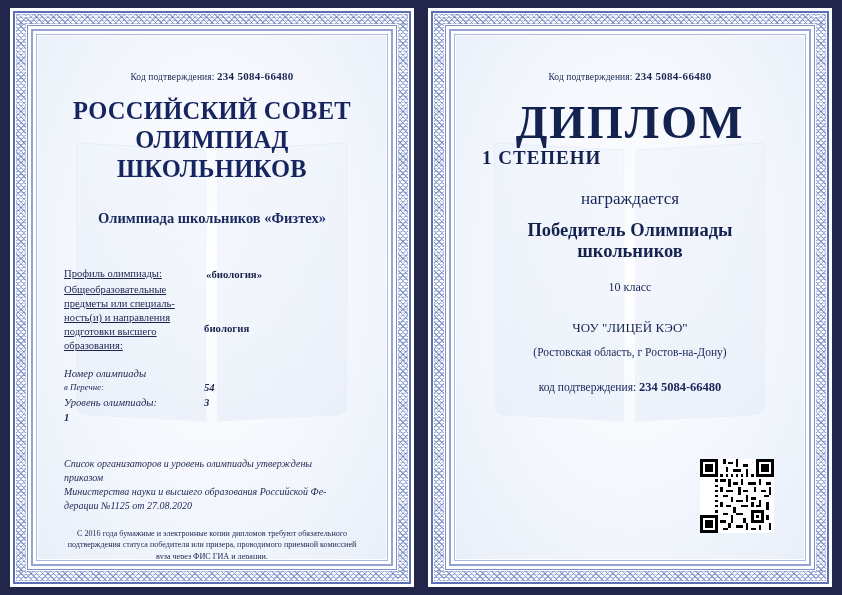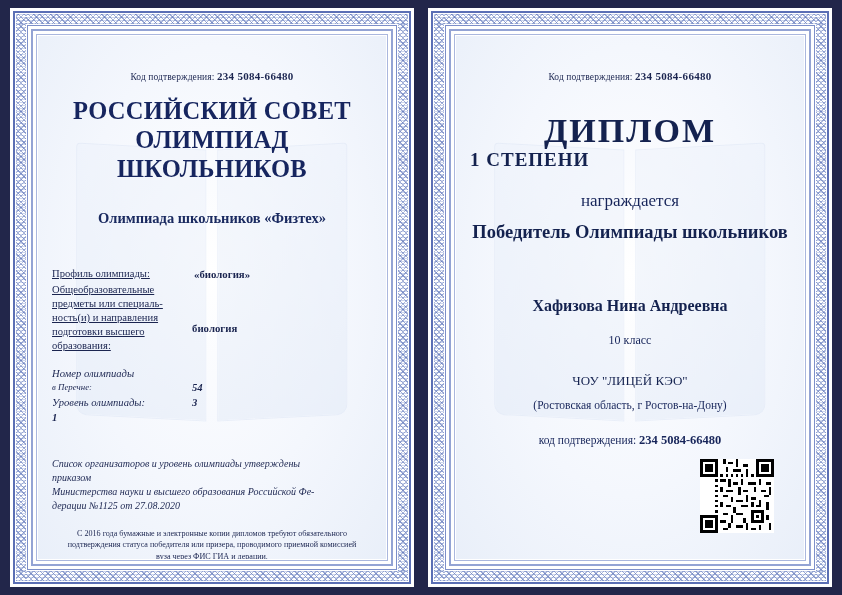--- a/index.html
+++ b/index.html
@@ -71,21 +71,21 @@
   }
   .wm-page {
     position: absolute; top: 0; bottom: 0; width: 48%;
     background: linear-gradient(180deg, #eef3fc 0%, #e3ebf8 100%);
     border: 1px solid #dbe4f4;
   }
   .wm-left { left: 0; transform: skewY(3deg); border-radius: 4px 0 0 10px; }
   .wm-right { right: 0; transform: skewY(-3deg); border-radius: 0 4px 10px 0; }
   .content {
     position: absolute; inset: 0;
-    padding: 18px 14px;
+    padding: 18px 26px;
     color: #16204a;
   }
 
   
   .code-line {
     text-align: center;
     font-size: 9.5px;
     color: #1b2550;
     margin-top: 16px;
     letter-spacing: .1px;
@@ -141,25 +141,25 @@
     font-size: 8.1px;
     color: #1b2550;
     line-height: 1.45;
     text-align: center;
   }
   .fine-print p { margin: 0 0 7px 0; }
 
   
   .diploma-title {
     text-align: center;
-    font-size: 34px;
+    font-size: 46px;
     font-weight: bold;
     color: #14224f;
     letter-spacing: 2px;
-    margin-top: 32px;
+    margin-top: 18px;
     line-height: 1.02;
   }
   .diploma-degree {
     text-align: left;
     font-size: 19px;
     font-weight: bold;
     color: #14224f;
     letter-spacing: 1px;
     margin-top: 0;
   }
@@ -320,21 +320,20 @@
           <span>Код подтверждения:</span>
           <b>234 5084-66480</b>
         </div>
 
         <div class="diploma-title">ДИПЛОМ</div>
         <div class="diploma-degree">1 СТЕПЕНИ</div>
 
         <div class="awarded">награждается</div>
         <div class="winner-line">Победитель Олимпиады школьников</div>
 
-        <div class="person">Хафизова Нина Андреевна</div>
         <div class="grade">10 класс</div>
         <div class="school">ЧОУ "ЛИЦЕЙ КЭО"</div>
         <div class="region">(Ростовская область, г Ростов-на-Дону)</div>
 
         <div class="confirm">
           <span>код подтверждения:</span>
           <b>234 5084-66480</b>
         </div>
 
         <div class="qr">

